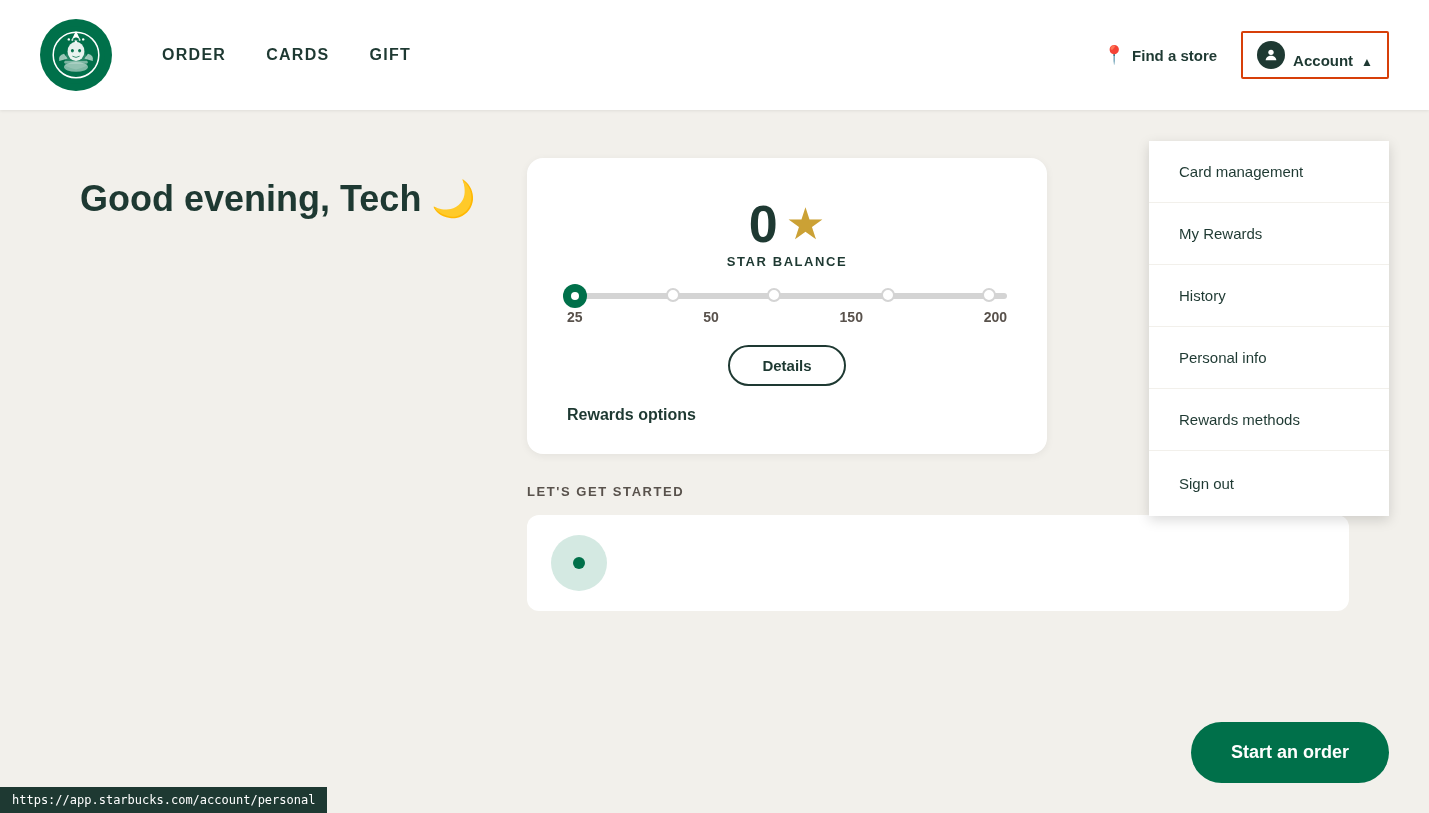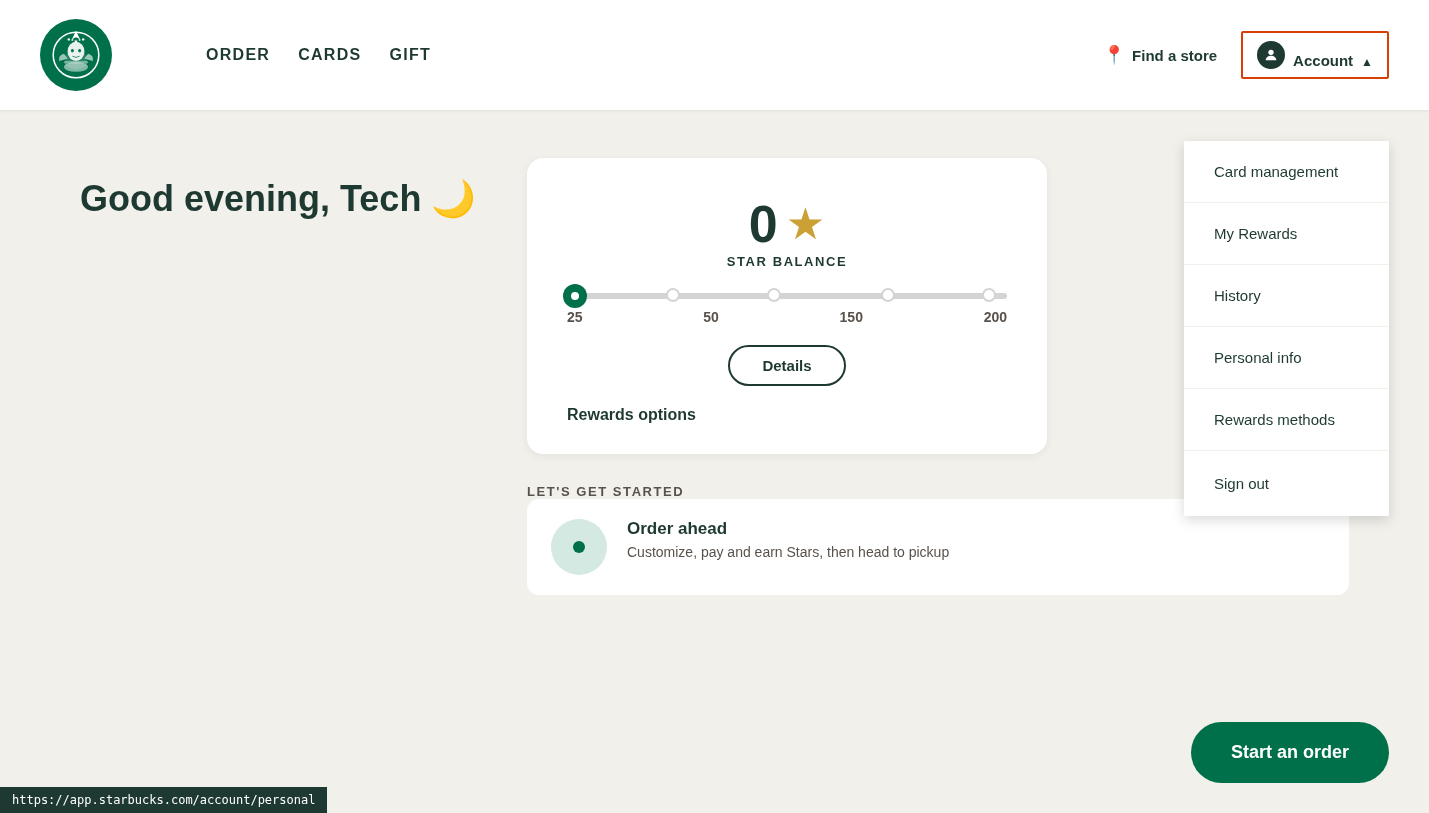--- a/index.html
+++ b/index.html
@@ -26,23 +26,22 @@
       height: 72px;
       background: #00704a;
       border-radius: 50%;
       display: flex;
       align-items: center;
       justify-content: center;
     }
     .logo-circle svg { width: 60px; height: 60px; }
     .nav-links {
       display: flex;
-      gap: 28px;
+      gap: 40px;
       flex: 1;
-      margin-left: 44px;
     }
     .nav-link {
       font-size: 16px;
       font-weight: 700;
       letter-spacing: 0.08em;
       color: #1e3932;
       text-decoration: none;
       cursor: pointer;
     }
     .header-right {
@@ -83,21 +82,21 @@
       color: white;
       font-size: 14px;
     }
     .chevron-up { font-size: 12px; }
 
     
     .dropdown-menu {
       position: absolute;
       top: 110px;
       right: 0;
-      width: 205px;
+      width: 240px;
       background: white;
       z-index: 200;
       box-shadow: 0 4px 12px rgba(0,0,0,0.15);
     }
     .dropdown-item {
       padding: 22px 30px;
       font-size: 15px;
       color: #1e3932;
       cursor: pointer;
       border-bottom: 1px solid #f2f0eb;
@@ -251,20 +250,21 @@
 
     
     .lets-started {
       margin-top: 30px;
     }
     .lets-started-label {
       font-size: 13px;
       font-weight: 800;
       letter-spacing: 0.12em;
       color: #59524c;
+      margin-bottom: 16px;
     }
     .order-ahead-card {
       background: white;
       border-radius: 12px;
       padding: 20px 24px;
       display: flex;
       align-items: flex-start;
       gap: 20px;
     }
     .order-icon-circle {
@@ -434,24 +434,20 @@
 
       <div class="rewards-options-title">Rewards options</div>
     </div>
 
     <div class="lets-started">
       <div class="lets-started-label">LET'S GET STARTED</div>
       <div class="order-ahead-card">
         <div class="order-icon-circle">
           <div class="order-dot"></div>
         </div>
-        <div class="order-text">
-          <h3>Order ahead</h3>
-          <p>Customize, pay and earn Stars, then head to pickup</p>
-        </div>
       </div>
     </div>
   </div>
 </div>
 
 <button class="start-order-btn">Start an order</button>
 
 <div class="status-bar">https://app.starbucks.com/account/personal</div>
 
 </body></html>

